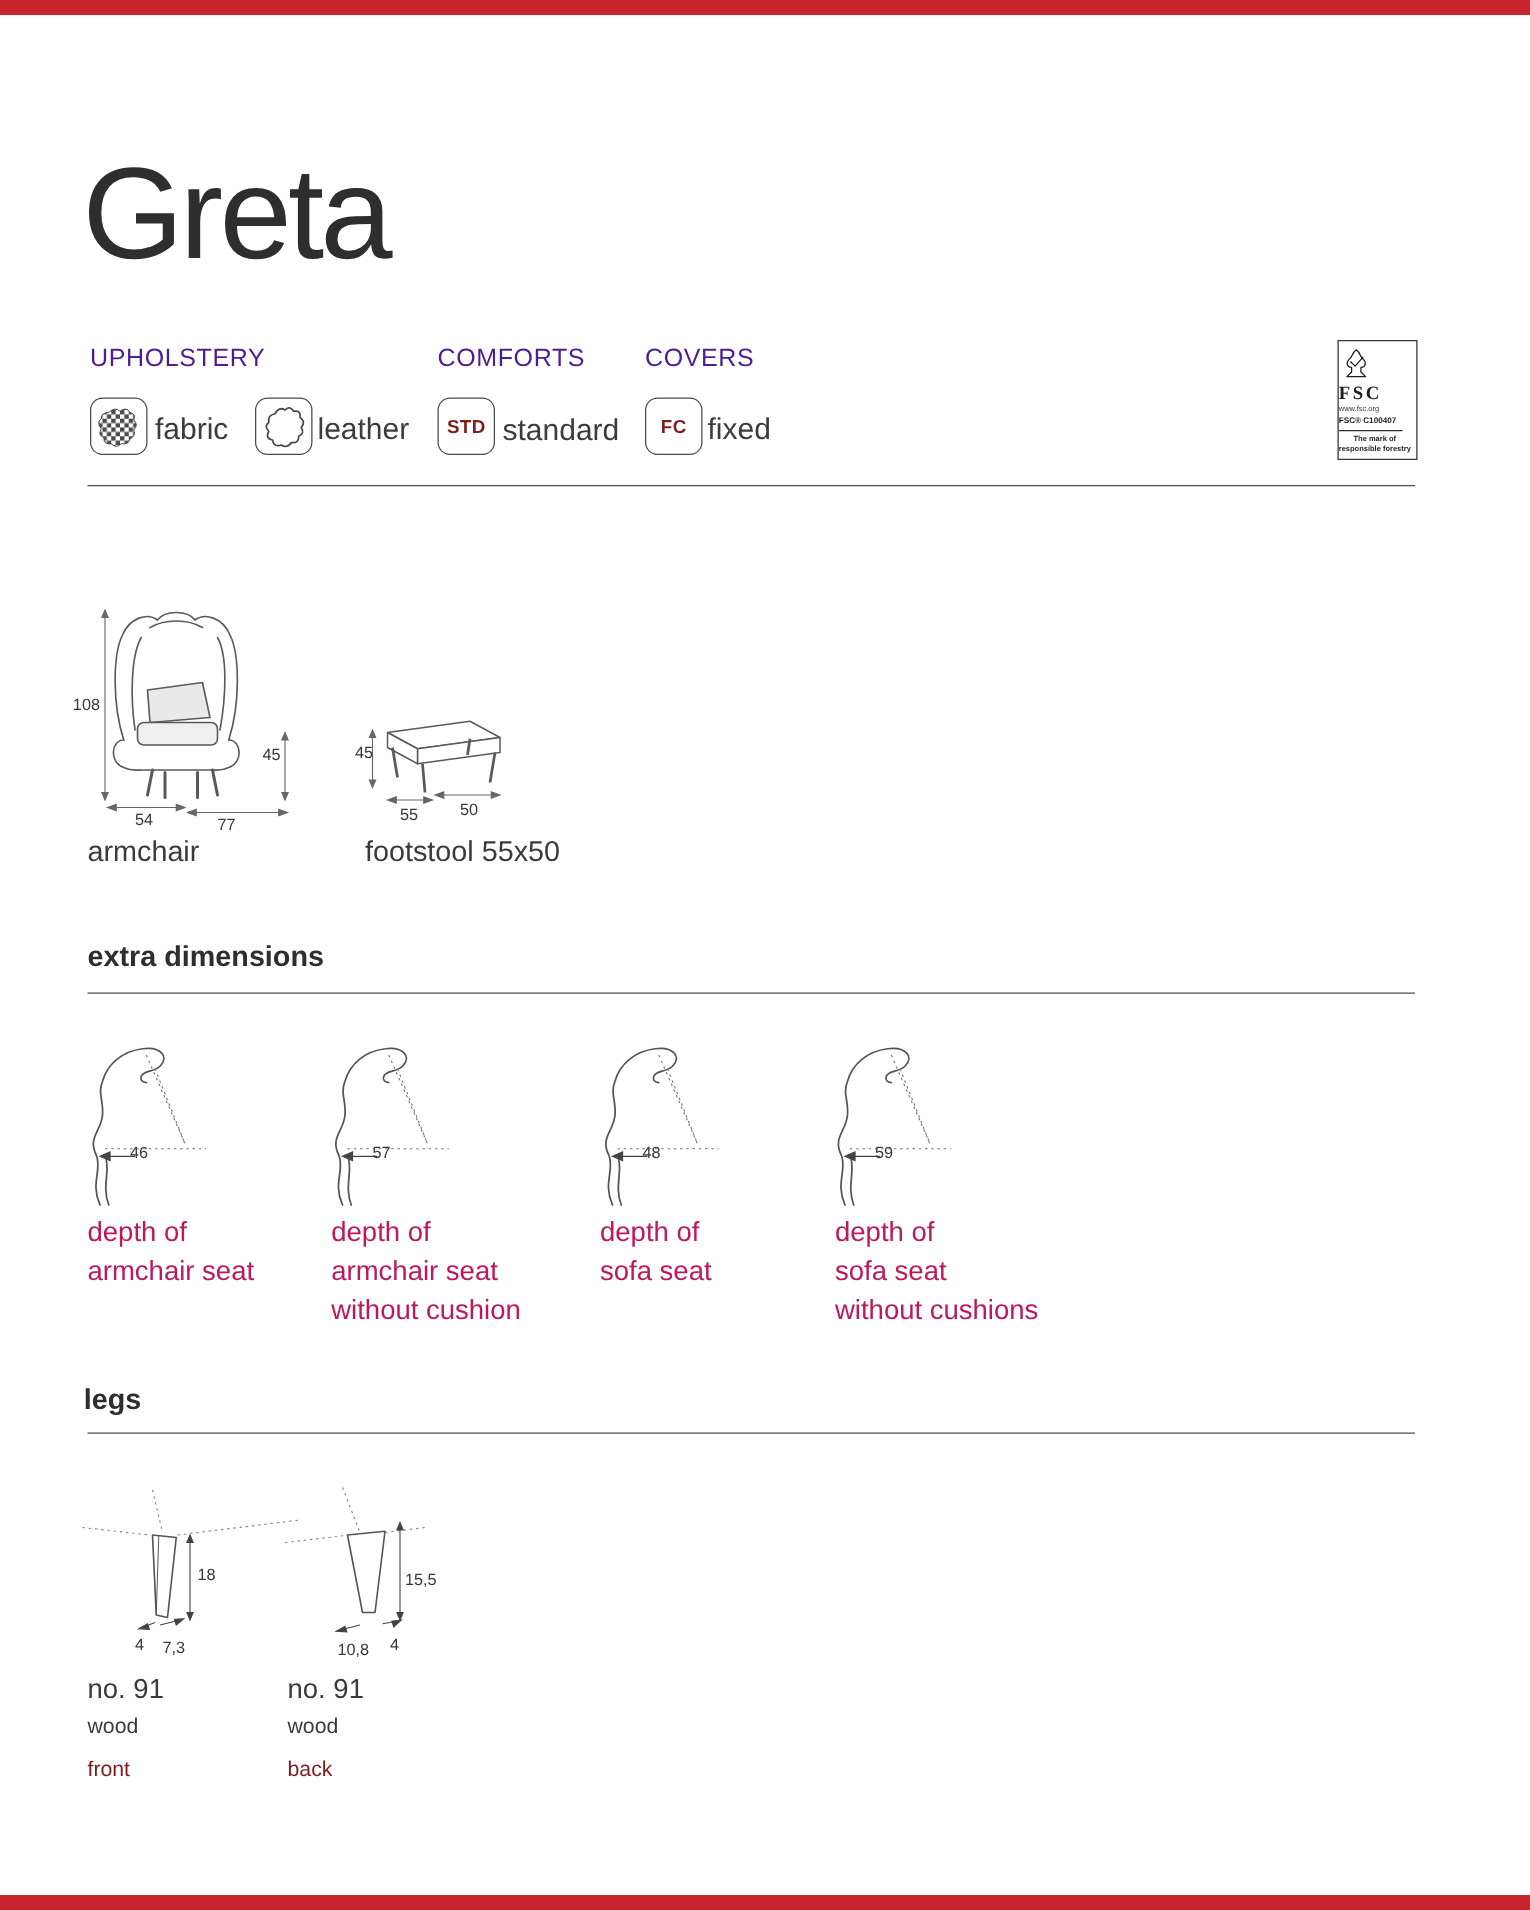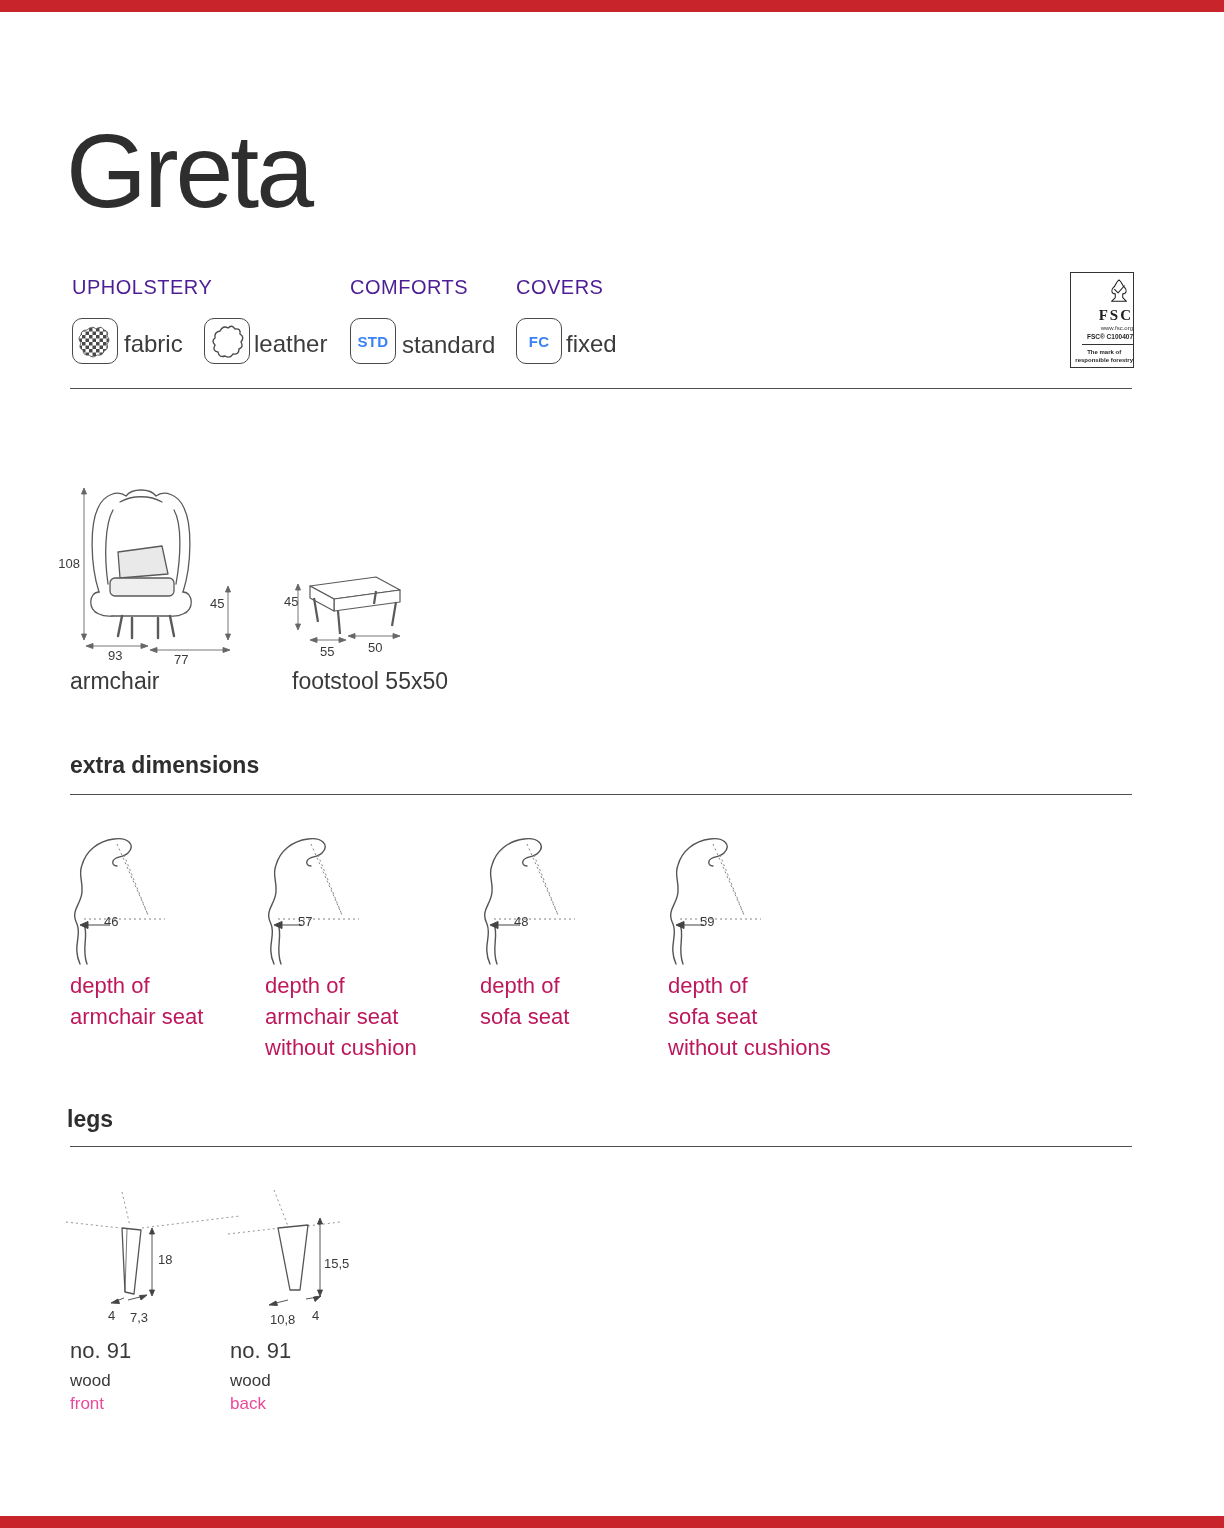--- a/index.html
+++ b/index.html
@@ -8,36 +8,36 @@
     width:1224px; height:1528px; position:relative; overflow:hidden;
     font-family:"Liberation Sans", sans-serif; color:#3c3c3c;
   }
   .bar { position:absolute; left:0; width:1224px; height:12px; background:#c8242b; }
   .bar.top { top:0; }
   .bar.bottom { bottom:0; }
   .title { position:absolute; left:66px; top:112px; font-size:104px; font-weight:400; letter-spacing:-3px; color:#2e2e2e; }
   .hlabel { position:absolute; font-size:20px; letter-spacing:0.5px; color:#4c1d95; }
   .iconbox { position:absolute; width:46px; height:46px; border:1.6px solid #4a4a4a; border-radius:10px;
              display:flex; align-items:center; justify-content:center; background:#fff; }
-  .badge-text { font-size:15px; font-weight:bold; color:#3b82f6; letter-spacing:0.3px; }
+  .badge-text { font-size:15px; font-weight:bold; color:#7f1d1d; letter-spacing:0.3px; }
   .itemlabel { position:absolute; font-size:24px; color:#3c3c3c; }
   .rule { position:absolute; left:70px; width:1062px; border-top:1.6px solid #4f4f4f; }
   .fig { position:absolute; }
   .fig svg { position:absolute; left:0; top:0; }
   .dim { position:absolute; font-size:13px; color:#3a3a3a; white-space:nowrap; }
   .dim.right { text-align:right; }
   .prod-label { position:absolute; font-size:23px; color:#3a3a3a; }
   .sec-head { position:absolute; font-size:23px; font-weight:bold; color:#2e2e2e; }
   .multi { position:absolute; font-size:22px; line-height:31px; color:#be185d; white-space:pre-line; width:230px; }
   .legblock { position:absolute; width:160px; }
   .leg-name { font-size:22px; color:#3a3a3a; }
   .leg-mat { font-size:17px; color:#3a3a3a; margin-top:7px; }
-  .leg-pos { font-size:17px; color:#ec4899; margin-top:3px; }
+  .leg-pos { font-size:17px; color:#7f1d1d; margin-top:15px; }
   .fsc-box { position:absolute; left:1070px; top:272px; width:64px; height:96px; border:1.2px solid #333;
-             display:flex; flex-direction:column; align-items:flex-end; padding-top:5px; background:#fff; }
+             display:flex; flex-direction:column; align-items:flex-start; padding-top:5px; background:#fff; }
   .fsc-name { font-family:"Liberation Serif", serif; font-size:15px; font-weight:bold; letter-spacing:2px; color:#1e1e1e; margin-top:1px; }
   .fsc-web { font-size:6px; color:#333; margin-top:1px; }
   .fsc-lic { font-size:6.5px; font-weight:bold; color:#1e1e1e; margin-top:2px; }
   .fsc-div { width:82%; border-top:1px solid #333; margin-top:4px; }
   .fsc-tag { font-size:6px; font-weight:bold; color:#1e1e1e; text-align:center; margin-top:3px; line-height:1.35; white-space:pre-line; }
 </style>
 </head>
 <body>
 
 <div class="bar top" style="background: rgb(200, 36, 43);"></div>
@@ -123,21 +123,21 @@
       <line x1="18" y1="166" x2="76" y2="166"></line>
       <path d="M16,166 l7,-2.5 v5 z"></path>
       <path d="M78,166 l-7,-2.5 v5 z"></path>
       <line x1="82" y1="170" x2="158" y2="170"></line>
       <path d="M80,170 l7,-2.5 v5 z"></path>
       <path d="M160,170 l-7,-2.5 v5 z"></path>
     </g>
   </svg>
   <span class="dim right" style="left:-18px; top:76px; width:28px;">108</span>
   <span class="dim" style="left:140px; top:116px;">45</span>
-  <span class="dim" style="left:38px; top:168px;">93</span>
+  <span class="dim" style="left:38px; top:168px;">54</span>
   <span class="dim" style="left:104px; top:172px;">77</span>
 </div>
 
 <div class="fig" style="left:288px; top:566px; width:130px; height:100px;">
   <svg width="130" height="100" viewBox="0 0 130 100">
     <g fill="#ffffff" stroke="#5a5a5a" stroke-width="1.2" stroke-linejoin="round">
       <path d="M22,20 L88,11 L112,24 L46,33 Z"></path>
       <path d="M46,33 L112,24 L112,36 L46,45 Z"></path>
       <path d="M22,20 L46,33 L46,45 L22,32 Z"></path>
       <g stroke-width="2.2" fill="none">

